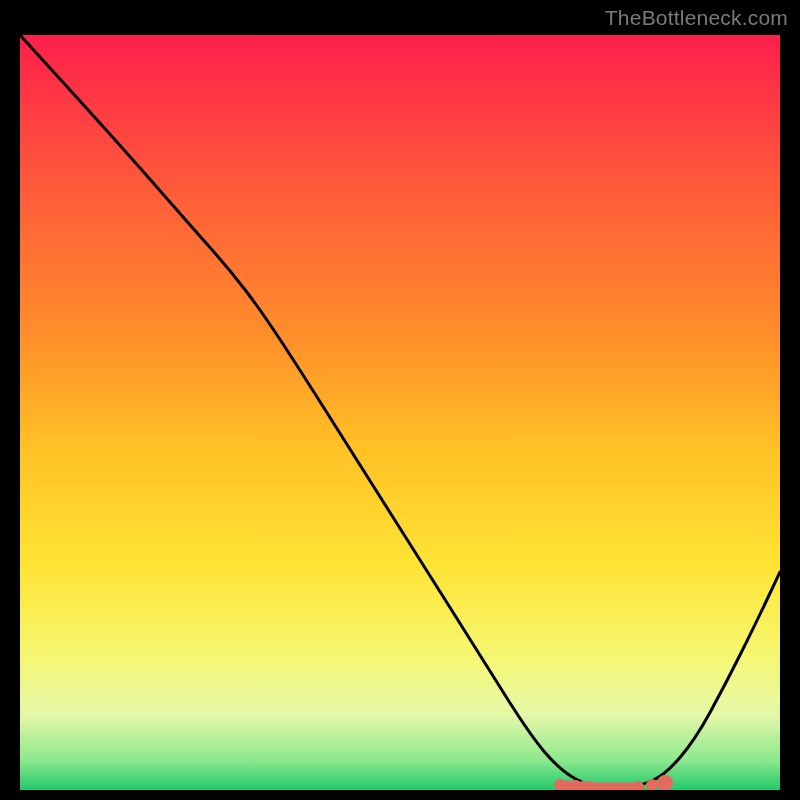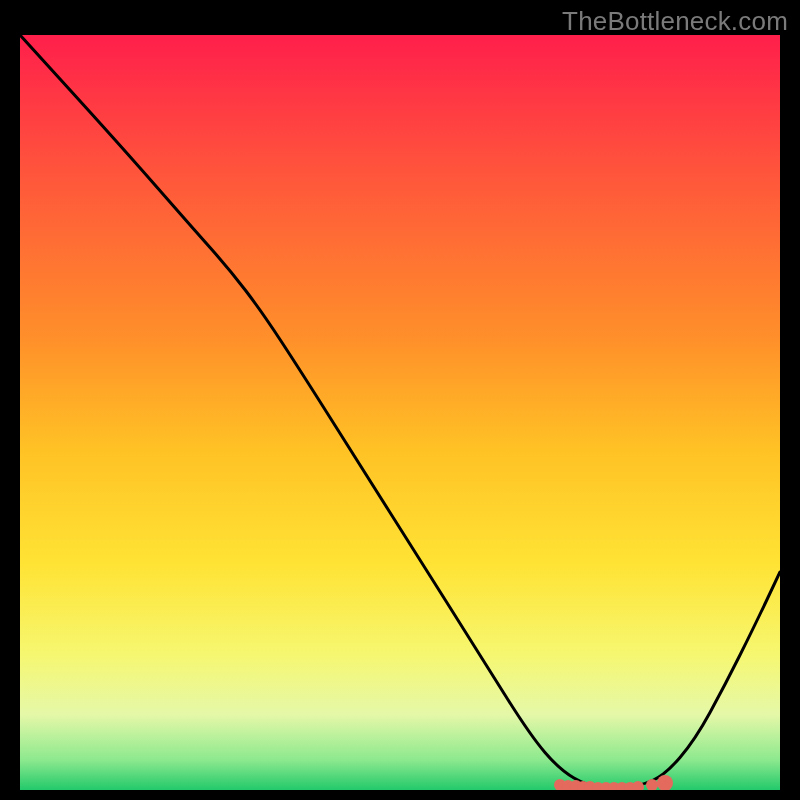--- a/index.html
+++ b/index.html
@@ -8,21 +8,21 @@
     position: relative;
     width: 800px;
     height: 800px;
     background: #000;
   }
   .watermark {
     position: absolute;
     top: 6px;
     right: 12px;
     font-family: Arial, Helvetica, sans-serif;
-    font-size: 26px;
+    font-size: 21px;
     color: #7a7a7a;
     font-weight: 400;
     letter-spacing: 0.2px;
   }
   svg.plot {
     position: absolute;
     left: 0;
     top: 0;
   }
 </style>

